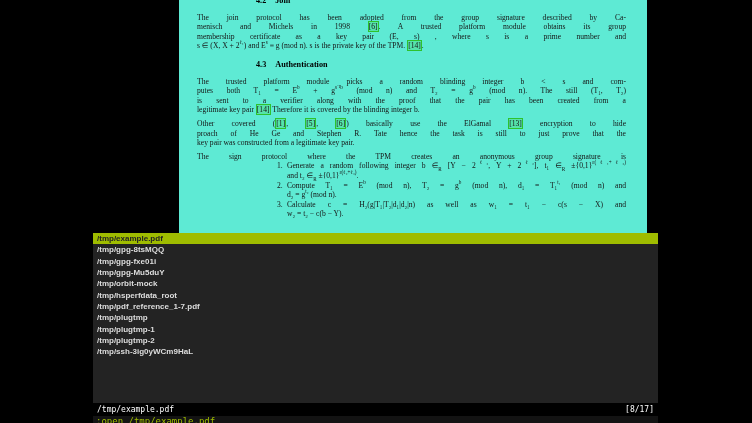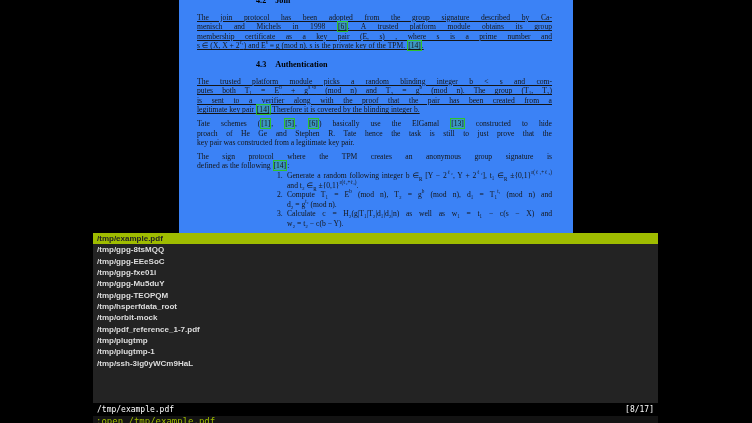--- a/index.html
+++ b/index.html
@@ -11,42 +11,42 @@
     font-family:"Liberation Sans", sans-serif;
   }
   .window {
     position:absolute; left:93px; top:0;
     width:565px; height:423px;
     background:#000;
   }
   
   .page {
     position:absolute; left:86px; top:0;
-    width:394px; height:233px;
-    background:#3b82f6;
+    width:468px; height:233px;
+    background:#5eead4;
     overflow:hidden;
   }
   .page-content {
     margin-top:-4px;
     padding:0 21px 0 18px;
     font-family:"Liberation Serif", serif;
     font-size:7.6px;
     line-height:9.6px;
     color:#151515;
   }
   .pdf-heading {
     font-size:8.2px; font-weight:bold; color:#000;
     padding-left:59px;
     margin:9px 0 7px 0;
     white-space:nowrap;
   }
   .pdf-heading:first-child { margin-top:0; }
   .pdf-heading .h-num { display:inline-block; margin-right:9px; }
   .pdf-para { margin-top:4px; }
-  .pdf-heading + .pdf-para { margin-top:4px;text-decoration:underline; }
+  .pdf-heading + .pdf-para { margin-top:4px; }
   .pdf-li { margin-top:0; position:relative; padding-left:90px; }
   .li-num { position:absolute; left:80px; top:0; }
   .pdf-line { text-align:justify; text-align-last:justify; }
   .pdf-line.last { text-align-last:left; }
   .page sup, .page sub { font-size:0.68em; line-height:0; }
   .cite {
     border:1px solid var(--cite,#2EC22E);
     background:rgba(64,210,64,0.28);
     padding:0;
   }
@@ -103,32 +103,31 @@
         <div class="pdf-heading"><span class="h-num">4.2</span><span>Join</span></div>
         <div class="pdf-para">
           <div class="pdf-line"><span>The join protocol has been adopted from the group signature described by Ca-</span></div>
           <div class="pdf-line"><span>menisch and Michels in 1998 </span><span class="cite">[6]</span><span>. A trusted platform module obtains its group</span></div>
           <div class="pdf-line"><span>membership certificate as a key pair (E, s) , where s is a prime number and</span></div>
           <div class="pdf-line last"><span>s ∈ (X, X + 2</span><sup>ℓ₁</sup><span>) and E</span><sup>s</sup><span> ≡ g (mod n). s is the private key of the TPM. </span><span class="cite">[14]</span><span>.</span></div>
         </div>
         <div class="pdf-heading"><span class="h-num">4.3</span><span>Authentication</span></div>
         <div class="pdf-para">
           <div class="pdf-line"><span>The trusted platform module picks a random blinding integer b &lt; s and com-</span></div>
-          <div class="pdf-line"><span>putes both T₁ = E</span><sup>b</sup><span> + g</span><sup>s⁻¹b</sup><span> (mod n) and T₂ = g</span><sup>b</sup><span> (mod n). The group (T₁, T₂)</span></div>
+          <div class="pdf-line"><span>putes both T₁ = E</span><sup>b</sup><span> + g</span><sup>s⁻¹b</sup><span> (mod n) and T₂ = g</span><sup>b</sup><span> (mod n). The still (T₁, T₂)</span></div>
           <div class="pdf-line"><span>is sent to a verifier along with the proof that the pair has been created from a</span></div>
           <div class="pdf-line last"><span>legitimate key pair </span><span class="cite">[14]</span><span> Therefore it is covered by the blinding integer b.</span></div>
         </div>
         <div class="pdf-para">
-          <div class="pdf-line"><span>Tate schemes (</span><span class="cite">[1]</span><span>, </span><span class="cite">[5]</span><span>, </span><span class="cite">[6]</span><span>) basically use the ElGamal </span><span class="cite">[13]</span><span> constructed to hide</span></div>
+          <div class="pdf-line"><span>Other covered (</span><span class="cite">[1]</span><span>, </span><span class="cite">[5]</span><span>, </span><span class="cite">[6]</span><span>) basically use the ElGamal </span><span class="cite">[13]</span><span> encryption to hide</span></div>
           <div class="pdf-line"><span>proach of He Ge and Stephen R. Tate hence the task is still to just prove that the</span></div>
           <div class="pdf-line last"><span>key pair was constructed from a legitimate key pair.</span></div>
         </div>
         <div class="pdf-para">
           <div class="pdf-line"><span>The sign protocol where the TPM creates an anonymous group signature is</span></div>
-          <div class="pdf-line last"><span>defined as the following </span><span class="cite">[14]</span><span>:</span></div>
         </div>
         <div class="pdf-li">
           <span class="li-num">1.</span>
           <div class="pdf-line"><span>Generate a random following integer b ∈</span><sub>R</sub><span> [Y − 2</span><sup>ℓ₂</sup><span>, Y + 2</span><sup>ℓ₂</sup><span>], t₁ ∈</span><sub>R</sub><span> ±{0,1}</span><sup>ε(ℓ₁+ℓ₂)</sup></div>
           <div class="pdf-line last"><span>and t₂ ∈</span><sub>R</sub><span> ±{0,1}</span><sup>ε(ℓ₂+ℓ₃)</sup><span>.</span></div>
         </div>
         <div class="pdf-li">
           <span class="li-num">2.</span>
           <div class="pdf-line"><span>Compute T₁ = E</span><sup>b</sup><span> (mod n), T₂ = g</span><sup>b</sup><span> (mod n), d₁ = T₁</span><sup>t₁</sup><span> (mod n) and</span></div>
           <div class="pdf-line last"><span>d₂ = g</span><sup>t₂</sup><span> (mod n).</span></div>
@@ -137,29 +136,28 @@
           <span class="li-num">3.</span>
           <div class="pdf-line"><span>Calculate c = H₂(g|T₁|T₂|d₁|d₂|n) as well as w₁ = t₁ − c(s − X) and</span></div>
           <div class="pdf-line last"><span>w₂ = t₂ − c(b − Y).</span></div>
         </div>
       </div>
   </div>
 
   <div class="completion">
       <div class="comp-row selected">/tmp/example.pdf</div>
       <div class="comp-row">/tmp/gpg-8tsMQQ</div>
-      <div class="comp-row">/tmp/gpg-EEeSoC</div>
       <div class="comp-row">/tmp/gpg-fxe01i</div>
       <div class="comp-row">/tmp/gpg-Mu5duY</div>
-      <div class="comp-row">/tmp/gpg-TEOPQM</div>
+      <div class="comp-row">/tmp/orbit-mock</div>
       <div class="comp-row">/tmp/hsperfdata_root</div>
-      <div class="comp-row">/tmp/orbit-mock</div>
       <div class="comp-row">/tmp/pdf_reference_1-7.pdf</div>
       <div class="comp-row">/tmp/plugtmp</div>
       <div class="comp-row">/tmp/plugtmp-1</div>
+      <div class="comp-row">/tmp/plugtmp-2</div>
       <div class="comp-row">/tmp/ssh-3ig0yWCm9HaL</div>
     </div>
 
   <div class="statusbar">
     <span>/tmp/example.pdf</span>
     <span>[8/17]</span>
   </div>
 
   <div class="inputbar">:open /tmp/example.pdf</div>
 

